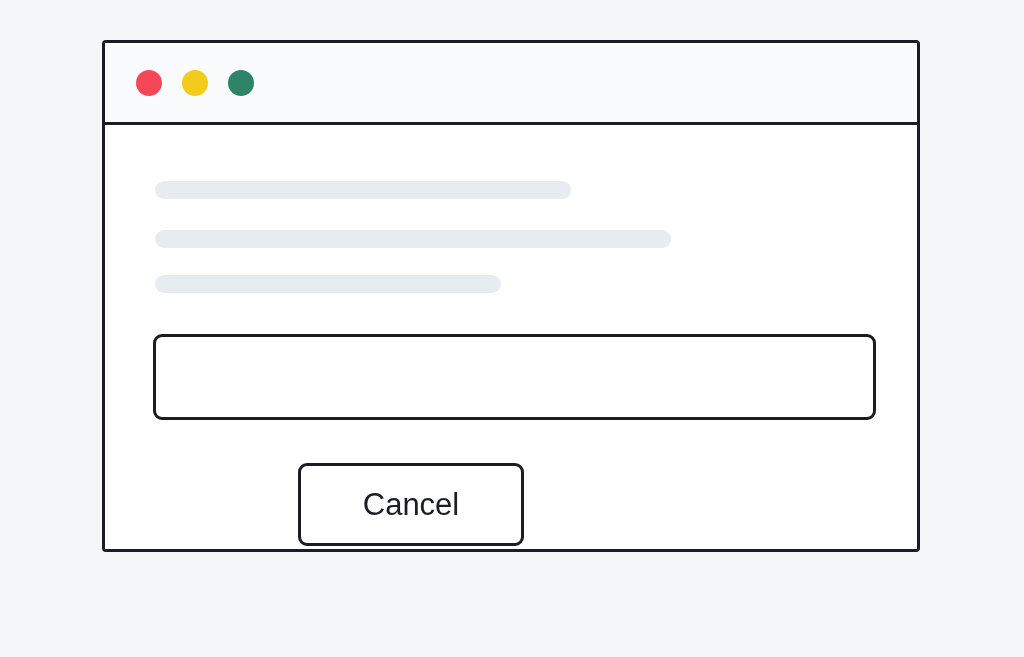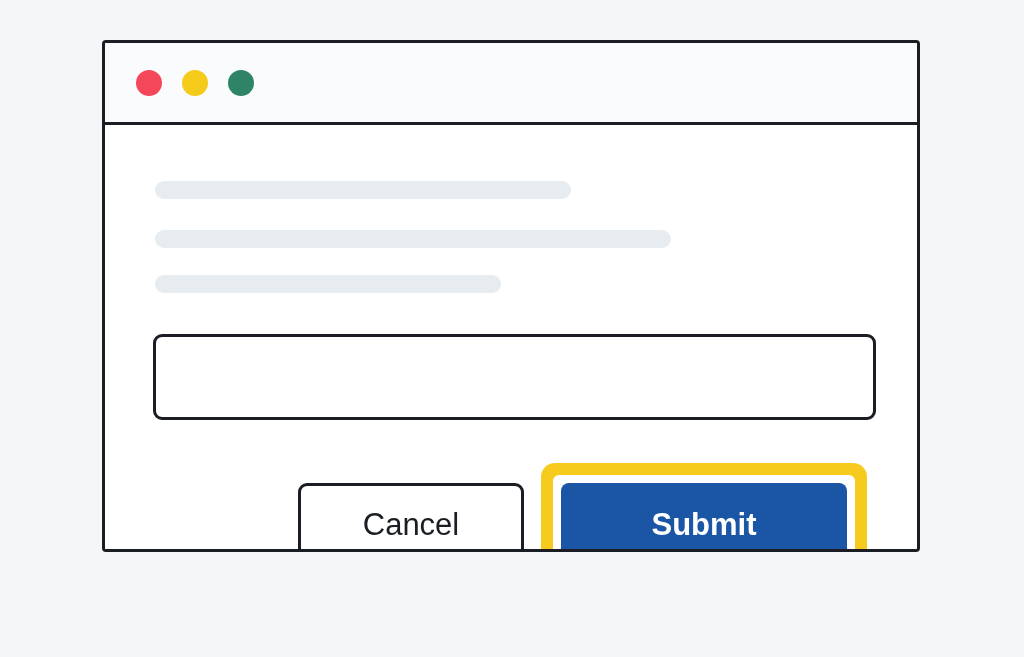--- a/index.html
+++ b/index.html
@@ -170,22 +170,17 @@
       <div class="skel skel-2" style="width: 516px; background: rgb(230, 236, 239);"></div>
       <div class="skel skel-3" style="width: 346px; background: rgb(230, 236, 239);"></div>
     </div>
 
     <input class="input-field" type="text" placeholder="" style="">
 
     <div class="actions">
 
       <button class="btn-cancel">Cancel</button>
 
-      <div class="submit-highlight" style="background: rgb(247, 203, 29);">
-        <div class="submit-inner-gap">
-          <button class="btn-submit" style="background: rgb(27, 85, 166);">Submit</button>
-        </div>
-      </div>
 
     </div>
 
   </div>
 </div>
 
 </body></html>

